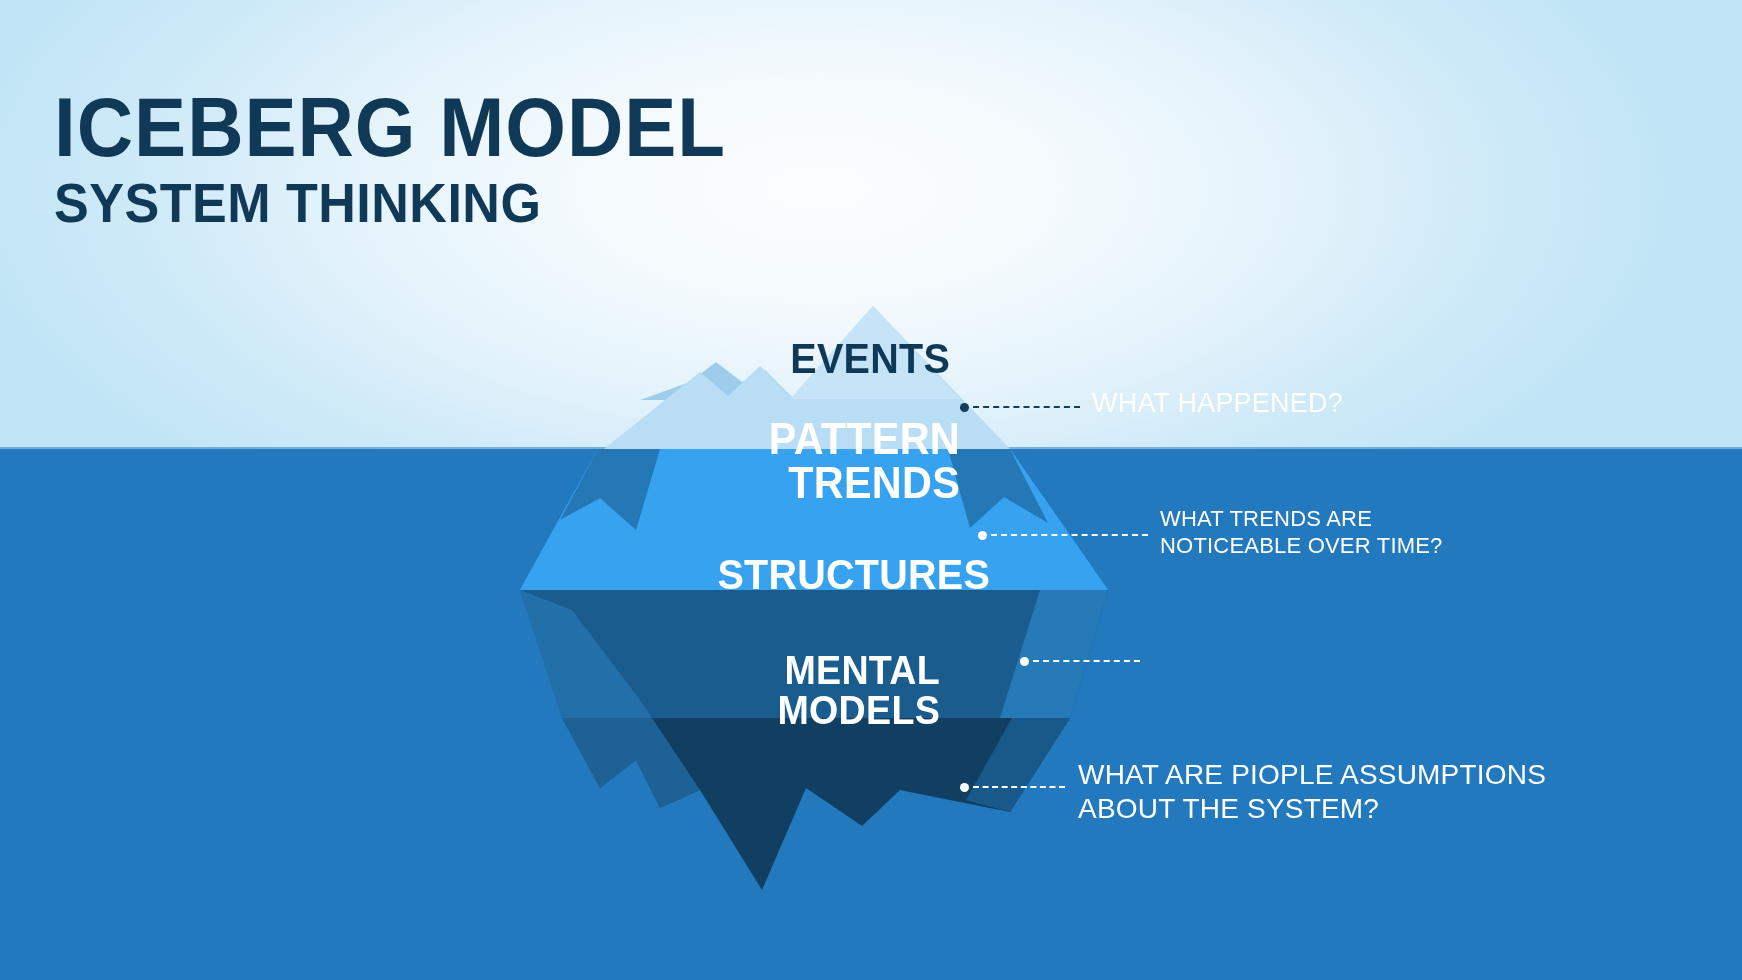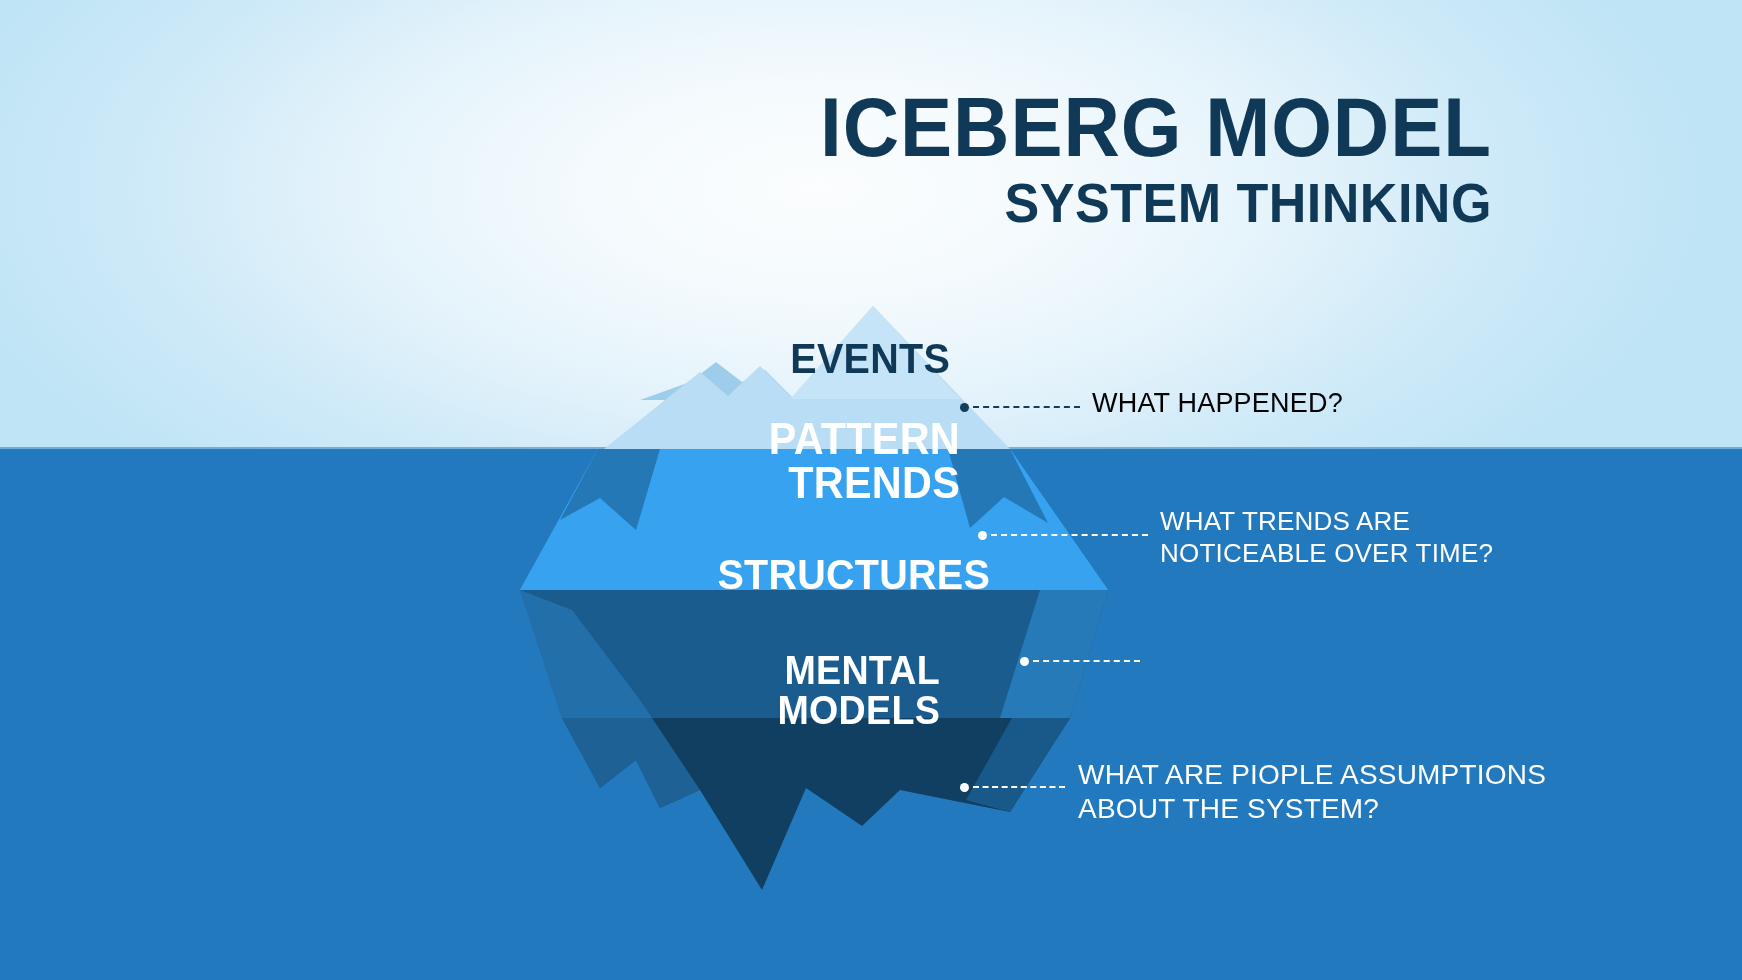--- a/index.html
+++ b/index.html
@@ -25,21 +25,21 @@
     position:absolute;left:0;top:447px;width:1742px;height:3px;
     background:#2a7fc0;opacity:.55;
   }
 
   
   .berg{position:absolute;left:0;top:0;width:1742px;height:980px;}
   .berg svg{display:block;width:1742px;height:980px;}
 
   
   .titleblock{
-    position:absolute;left:0;top:86px;width:1546px;text-align:right;
+    position:absolute;left:0;top:86px;width:1546px;text-align:left;
   }
   .title-main{
     font-size:84px;line-height:.98;font-weight:700;
     letter-spacing:1px;color:#0f3957;
     transform:scaleX(.93);transform-origin:center;
     white-space:nowrap;
   }
   .title-sub{
     margin-top:6px;
     font-size:56px;line-height:1.02;font-weight:700;
@@ -71,22 +71,22 @@
   .ld-events   {left:960px;top:402px;width:120px;color:#123f5e;}
   .ld-pattern  {left:978px;top:530px;width:170px;color:#ffffff;}
   .ld-structures{left:1020px;top:656px;width:120px;color:#ffffff;}
   .ld-mental   {left:960px;top:782px;width:105px;color:#ffffff;}
 
   
   .desc{
     position:absolute;font-weight:400;letter-spacing:.2px;
     line-height:1.22;white-space:pre-line;
   }
-  .ds-events   {left:1092px;top:387px;width:420px;font-size:27px;color:#000000;}
-  .ds-pattern  {left:1160px;top:506px;width:420px;font-size:26px;color:#ffffff;}
+  .ds-events   {left:1092px;top:387px;width:420px;font-size:27px;color:#ffffff;}
+  .ds-pattern  {left:1160px;top:506px;width:420px;font-size:22px;color:#ffffff;}
   .ds-structures{left:1148px;top:632px;width:420px;font-size:26px;color:#ffffff;}
   .ds-mental   {left:1078px;top:758px;width:470px;font-size:28px;color:#ffffff;}
 </style>
 </head>
 <body>
 
 <div id="stage">
 
   <div class="sky"></div>
   <div class="water"></div>

